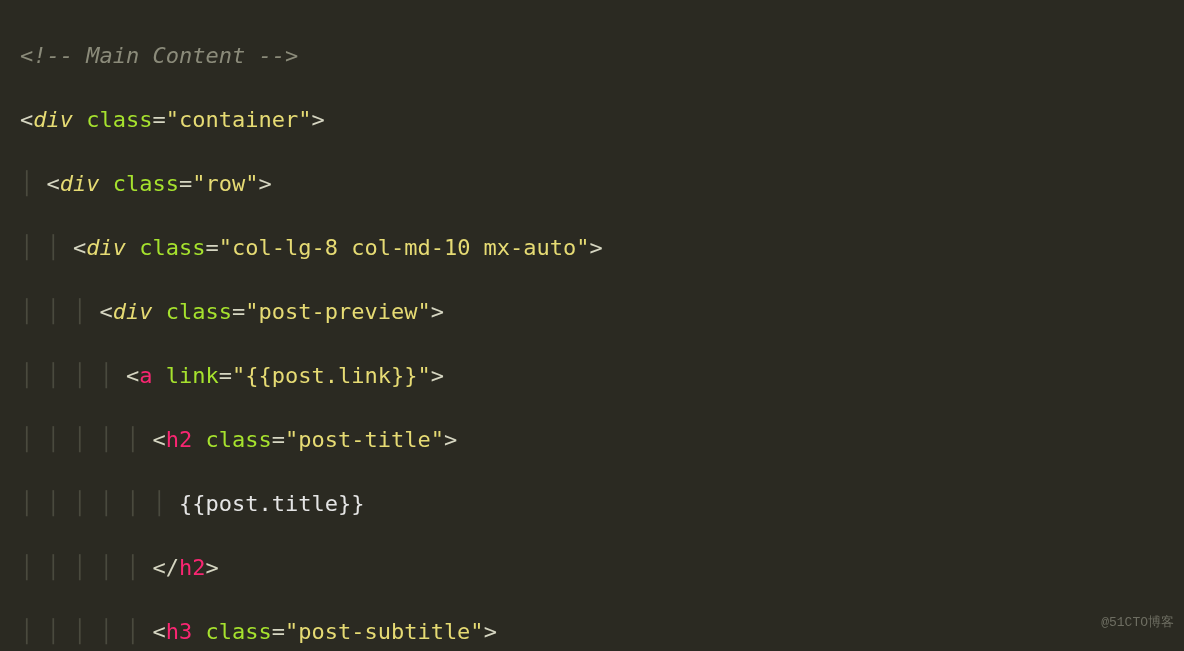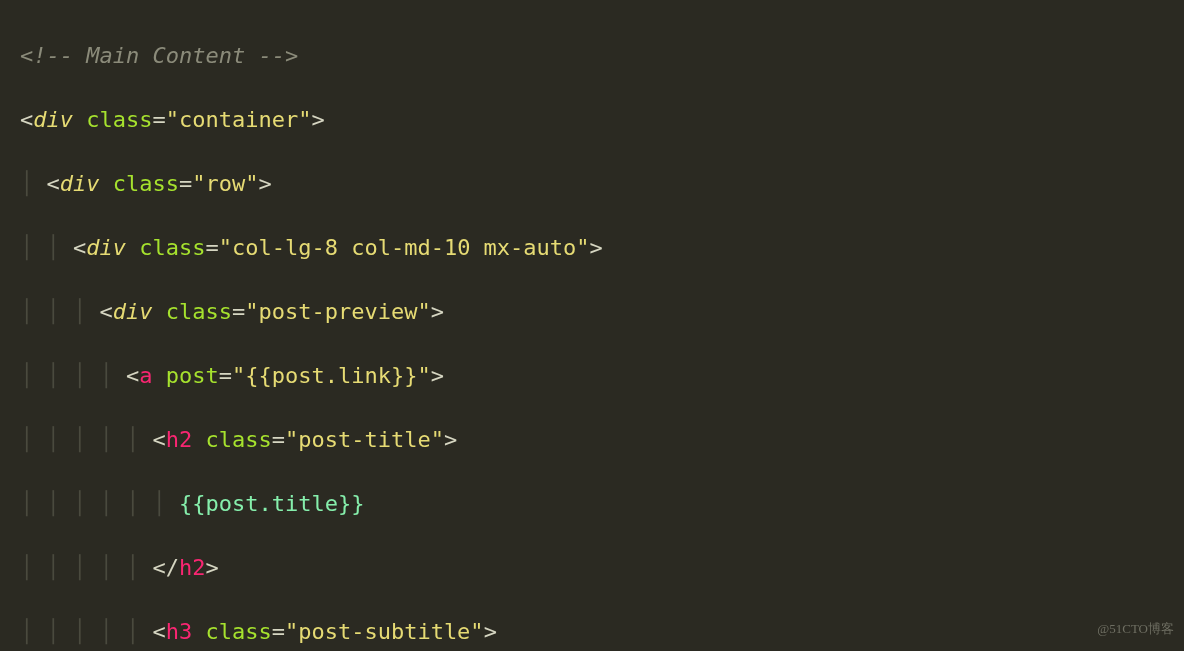--- a/index.html
+++ b/index.html
@@ -20,41 +20,41 @@
   }
   .line { display: flex; }
   .guides { display:inline-block; color: #4a4a3e; }
   .content { display:inline-block; }
   .comment { color: #8b8b7a; font-style: italic; margin-top: 45px; }
   .bracket { color: #d6d6c2; }
   .tag { color: #f92672; }
   .tag-div { color: #e6db74; font-style: italic; }
   .attr-name { color: #a6e22e; text-align: right; }
   .attr-val { color: #e6db74; }
-  .text { color: #86efac; }
+  .text { color: #e5e5e5; }
   .eq { color: #d6d6c2; }
   .watermark {
     position: absolute;
     right: 10px;
-    bottom: 6px;
+    bottom: 12px;
     font-size: 13px;
     color: #6e6e62;
-    font-family: Liberation Serif, serif;
+    font-family: Liberation Mono, monospace;
   }
 </style>
 </head>
 <body>
 
 <div class="editor">
 <div class="line"><span class="content"><span class="comment">&lt;!-- Main Content --&gt;</span></span></div>
 <div class="line"><span class="content"><span class="bracket">&lt;</span><span class="tag-div">div</span> <span class="attr-name">class</span><span class="eq">=</span><span class="attr-val">"container"</span><span class="bracket">&gt;</span></span></div>
 <div class="line"><span class="guides">│ </span><span class="content"><span class="bracket">&lt;</span><span class="tag-div">div</span> <span class="attr-name">class</span><span class="eq">=</span><span class="attr-val">"row"</span><span class="bracket">&gt;</span></span></div>
 <div class="line"><span class="guides">│ │ </span><span class="content"><span class="bracket">&lt;</span><span class="tag-div">div</span> <span class="attr-name">class</span><span class="eq">=</span><span class="attr-val">"col-lg-8 col-md-10 mx-auto"</span><span class="bracket">&gt;</span></span></div>
 <div class="line"><span class="guides">│ │ │ </span><span class="content"><span class="bracket">&lt;</span><span class="tag-div">div</span> <span class="attr-name">class</span><span class="eq">=</span><span class="attr-val">"post-preview"</span><span class="bracket">&gt;</span></span></div>
-<div class="line"><span class="guides">│ │ │ │ </span><span class="content"><span class="bracket">&lt;</span><span class="tag">a</span> <span class="attr-name">post</span><span class="eq">=</span><span class="attr-val">"{{post.link}}"</span><span class="bracket">&gt;</span></span></div>
+<div class="line"><span class="guides">│ │ │ │ </span><span class="content"><span class="bracket">&lt;</span><span class="tag">a</span> <span class="attr-name">link</span><span class="eq">=</span><span class="attr-val">"{{post.link}}"</span><span class="bracket">&gt;</span></span></div>
 <div class="line"><span class="guides">│ │ │ │ │ </span><span class="content"><span class="bracket">&lt;</span><span class="tag">h2</span> <span class="attr-name">class</span><span class="eq">=</span><span class="attr-val">"post-title"</span><span class="bracket">&gt;</span></span></div>
 <div class="line"><span class="guides">│ │ │ │ │ │ </span><span class="content"><span class="text">{{post.title}}</span></span></div>
 <div class="line"><span class="guides">│ │ │ │ │ </span><span class="content"><span class="bracket">&lt;/</span><span class="tag">h2</span><span class="bracket">&gt;</span></span></div>
 <div class="line"><span class="guides">│ │ │ │ │ </span><span class="content"><span class="bracket">&lt;</span><span class="tag">h3</span> <span class="attr-name">class</span><span class="eq">=</span><span class="attr-val">"post-subtitle"</span><span class="bracket">&gt;</span></span></div>
 
 
 
 
 
 

